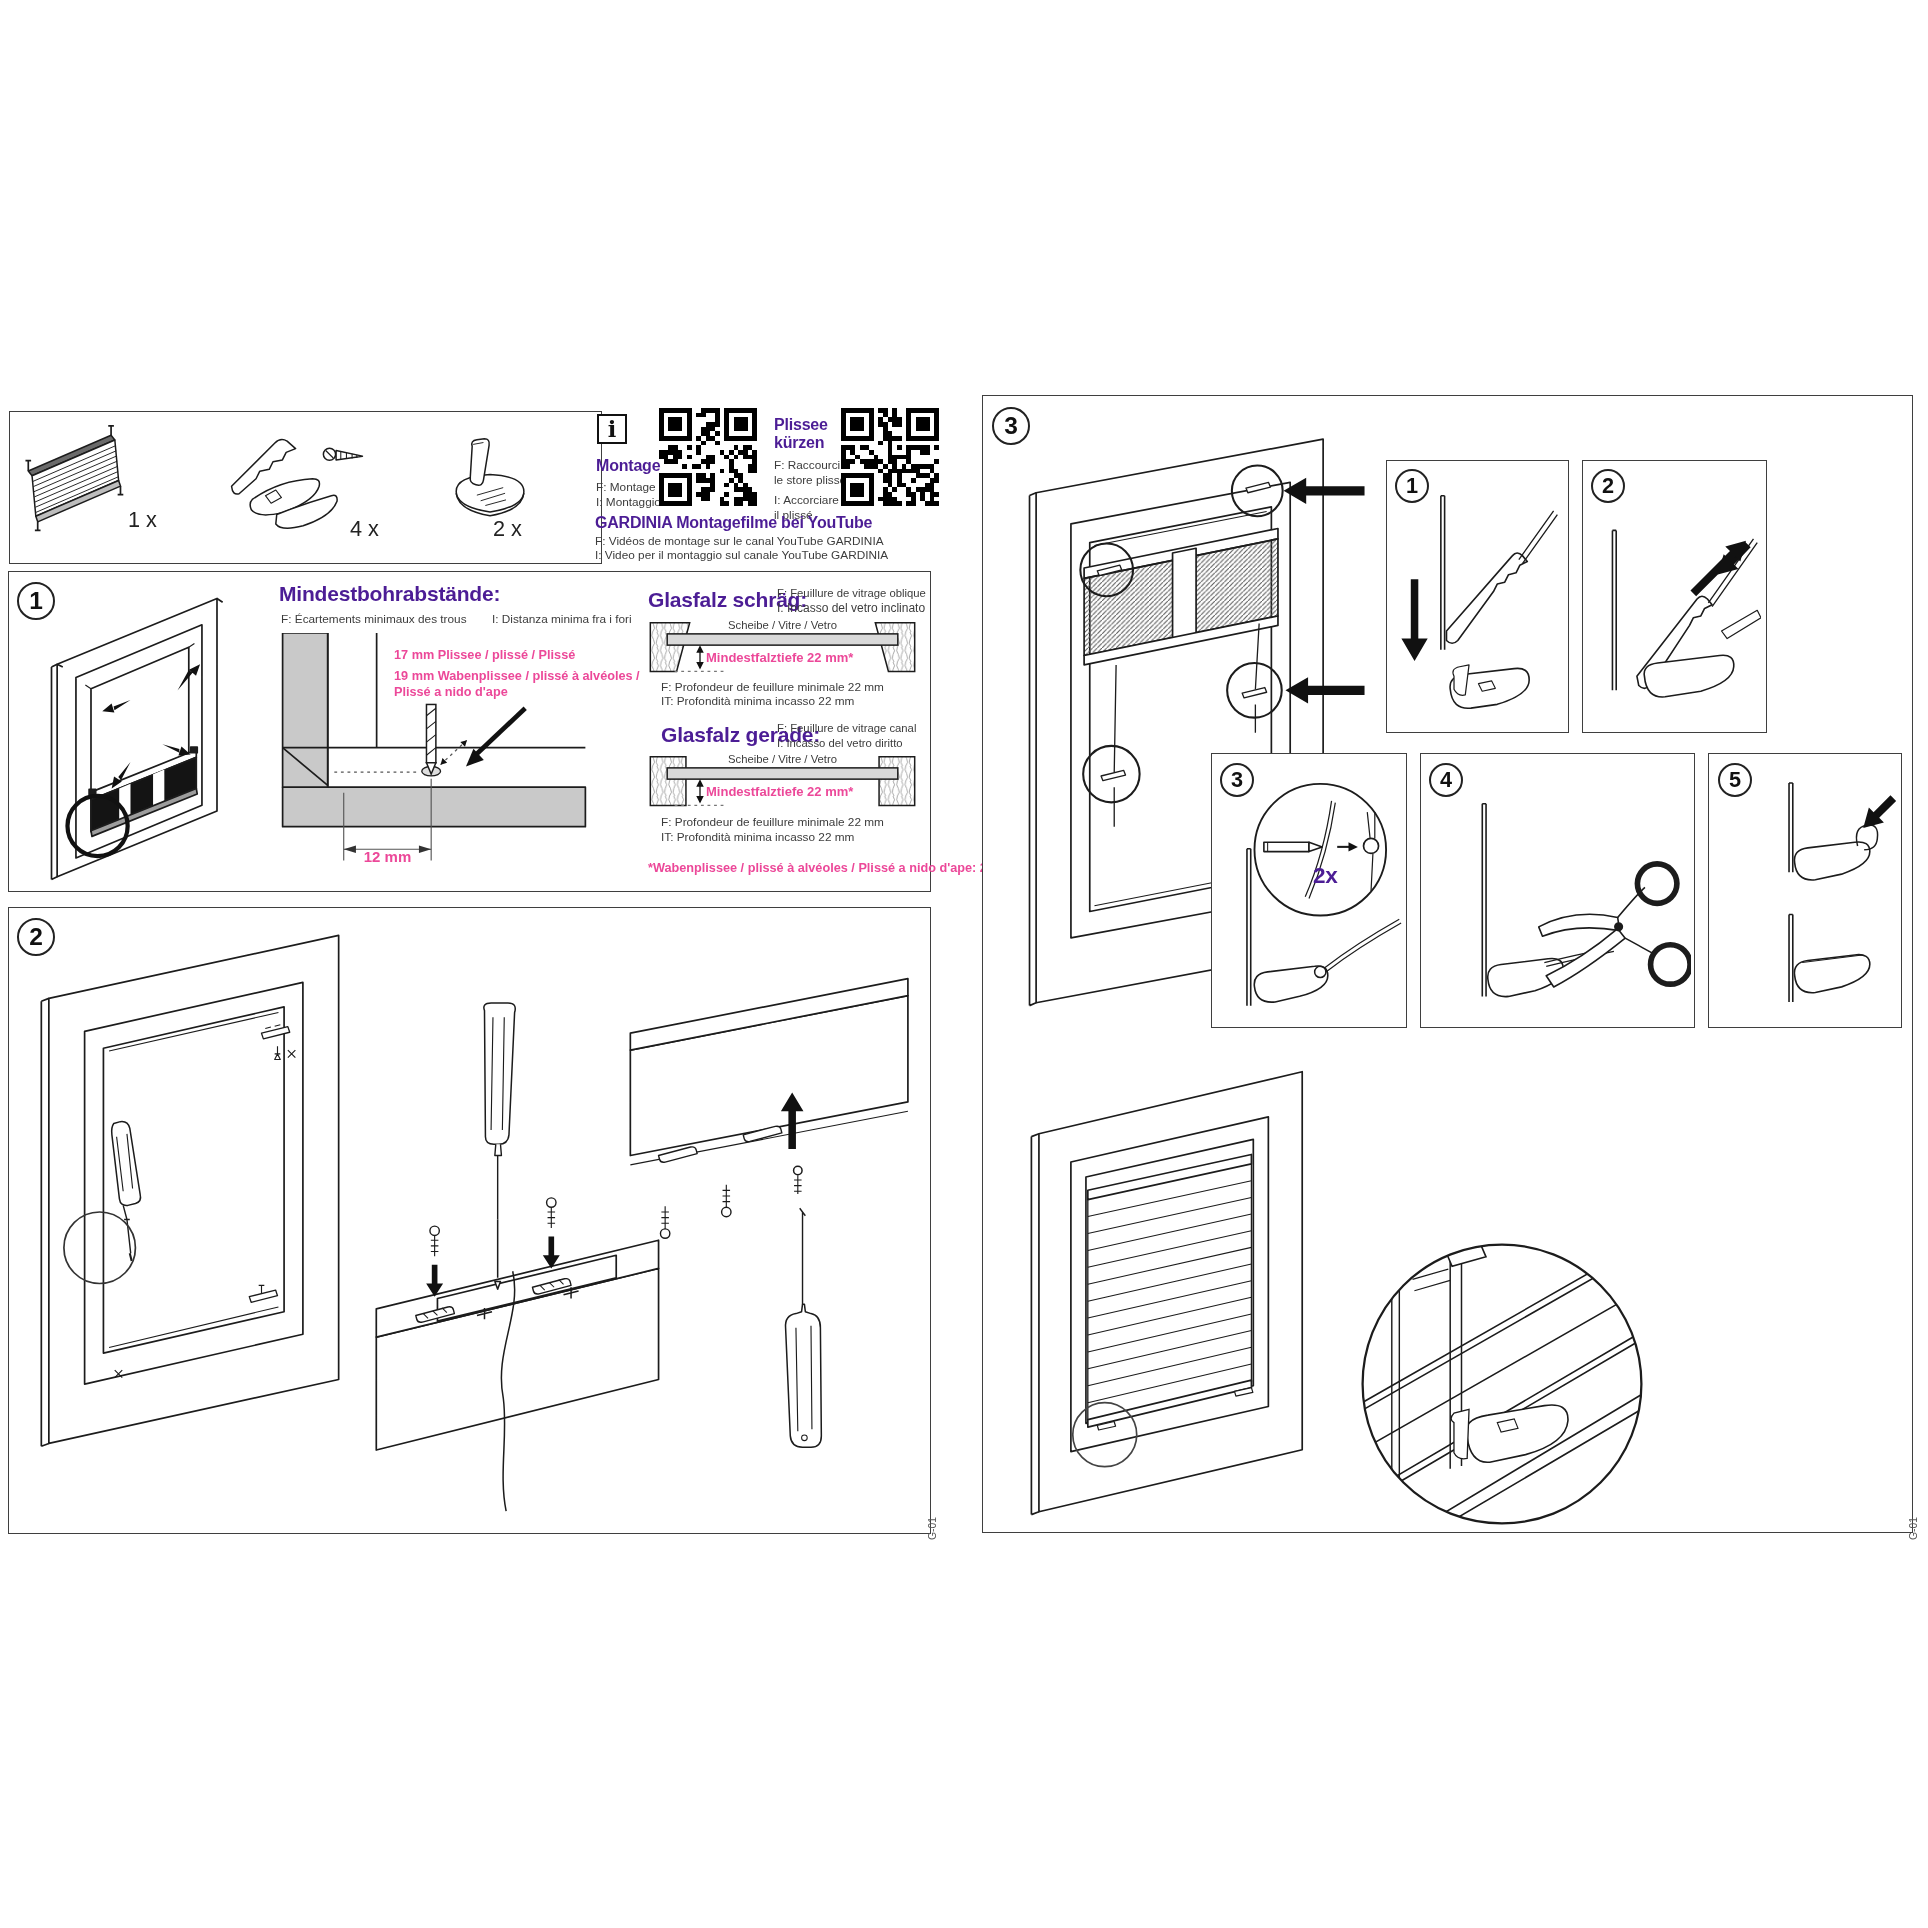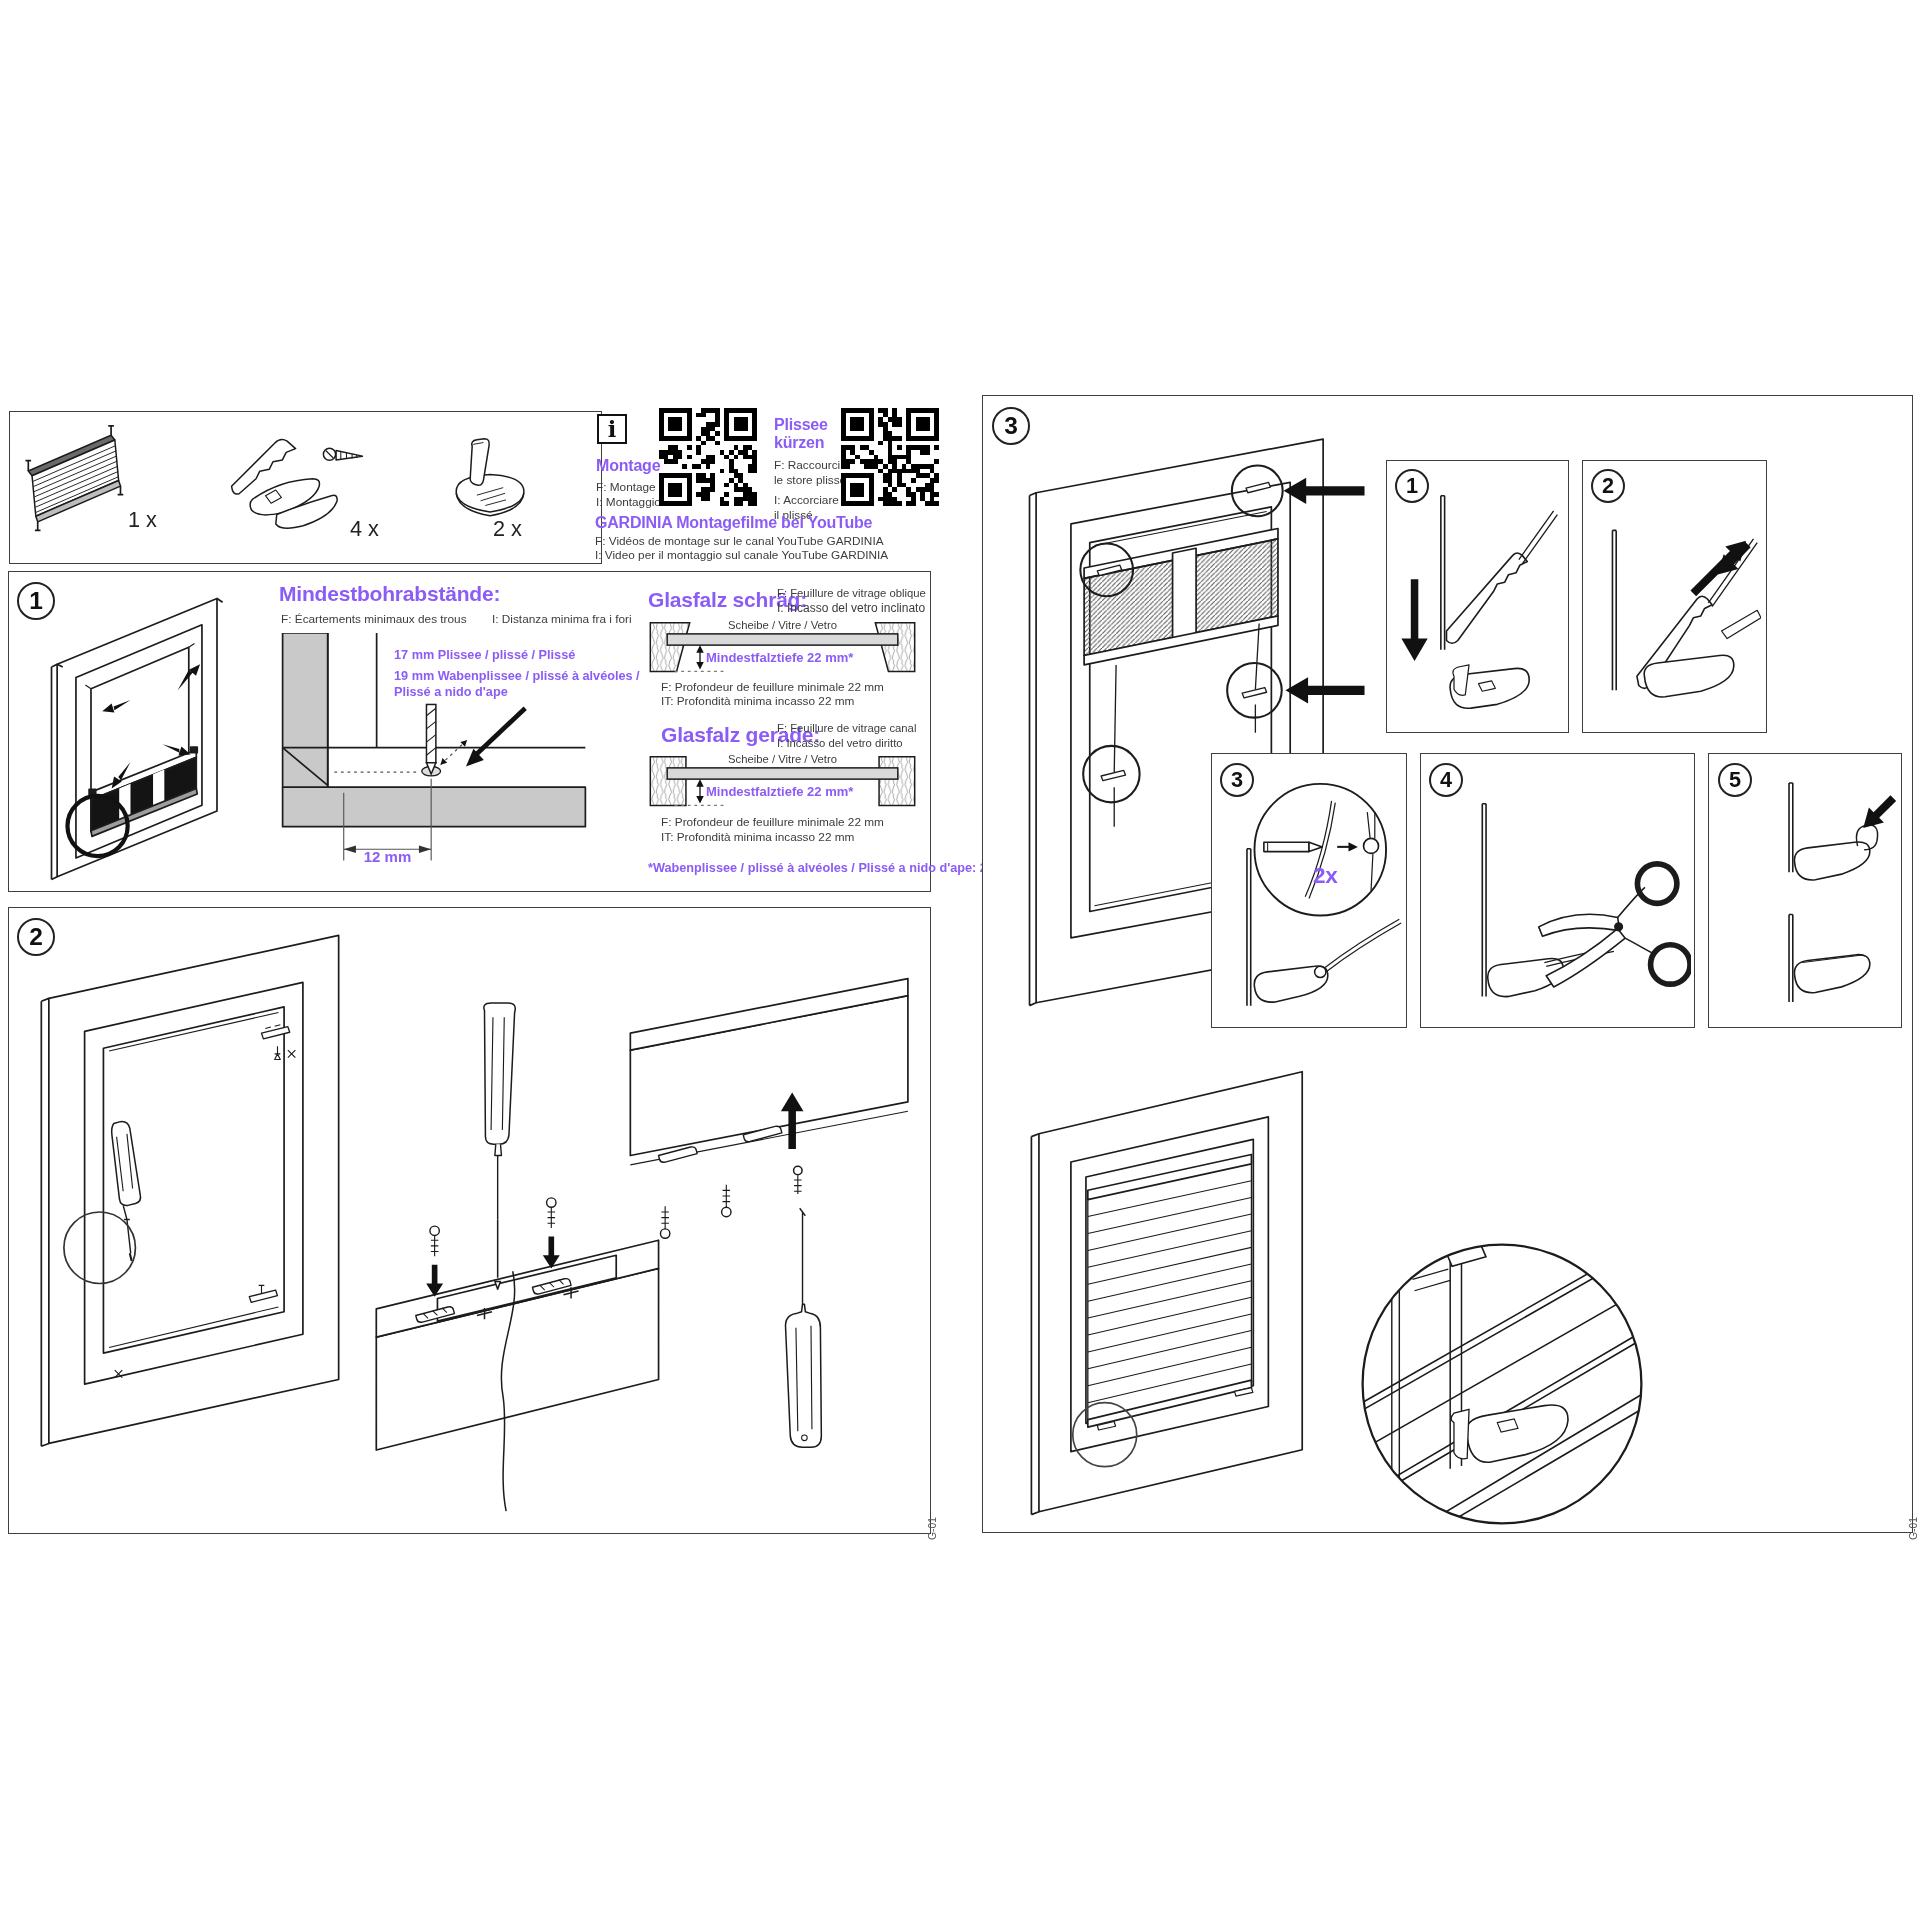--- a/index.html
+++ b/index.html
@@ -4,25 +4,25 @@
 <style>
   html,body{margin:0;padding:0;background:#fff}
   body{font-family:"Liberation Sans",sans-serif;color:#1a1a1a}
   .page{position:relative;width:1928px;height:1928px;background:#fff;overflow:hidden}
   .b{position:absolute}
   .panel{position:absolute;border:1.9px solid #3f3f3f;background:#fff;box-sizing:border-box}
   .subpanel{position:absolute;border:1.9px solid #3f3f3f;background:#fff;box-sizing:border-box}
   .num{position:absolute;border:2.8px solid #222;border-radius:50%;display:flex;align-items:center;justify-content:center;font-weight:bold;background:#fff;box-sizing:border-box;color:#111}
   .numbig{width:38px;height:38px;font-size:24.5px}
   .numsmall{width:34px;height:34px;font-size:21.7px}
-  .h{font-weight:bold;color:#8b5cf6;letter-spacing:-0.2px}
+  .h{font-weight:bold;color:#4c1d95;letter-spacing:-0.2px}
   .h21{font-size:21px}
   .h17{font-size:16px}
   .s{font-size:11.8px;color:#3c3c3c;line-height:14.6px}
-  .bn{font-weight:bold;font-size:12.7px;color:#8b5cf6;line-height:15px}
+  .bn{font-weight:bold;font-size:12.7px;color:#ec4899;line-height:15px}
   .qty{font-size:21.7px;color:#222}
   .gcode{position:absolute;font-size:10.4px;color:#555;transform:rotate(-90deg);transform-origin:0 100%;white-space:nowrap}
   .infoicon{position:absolute;width:30px;height:30px;border:2.8px solid #111;display:flex;align-items:center;justify-content:center;
     font-family:"DejaVu Serif",serif;font-weight:bold;font-size:22.6px;color:#111;box-sizing:border-box;background:#fff}
   svg{display:block}
 </style>
 </head>
 <body>
 
 <div class="page">

